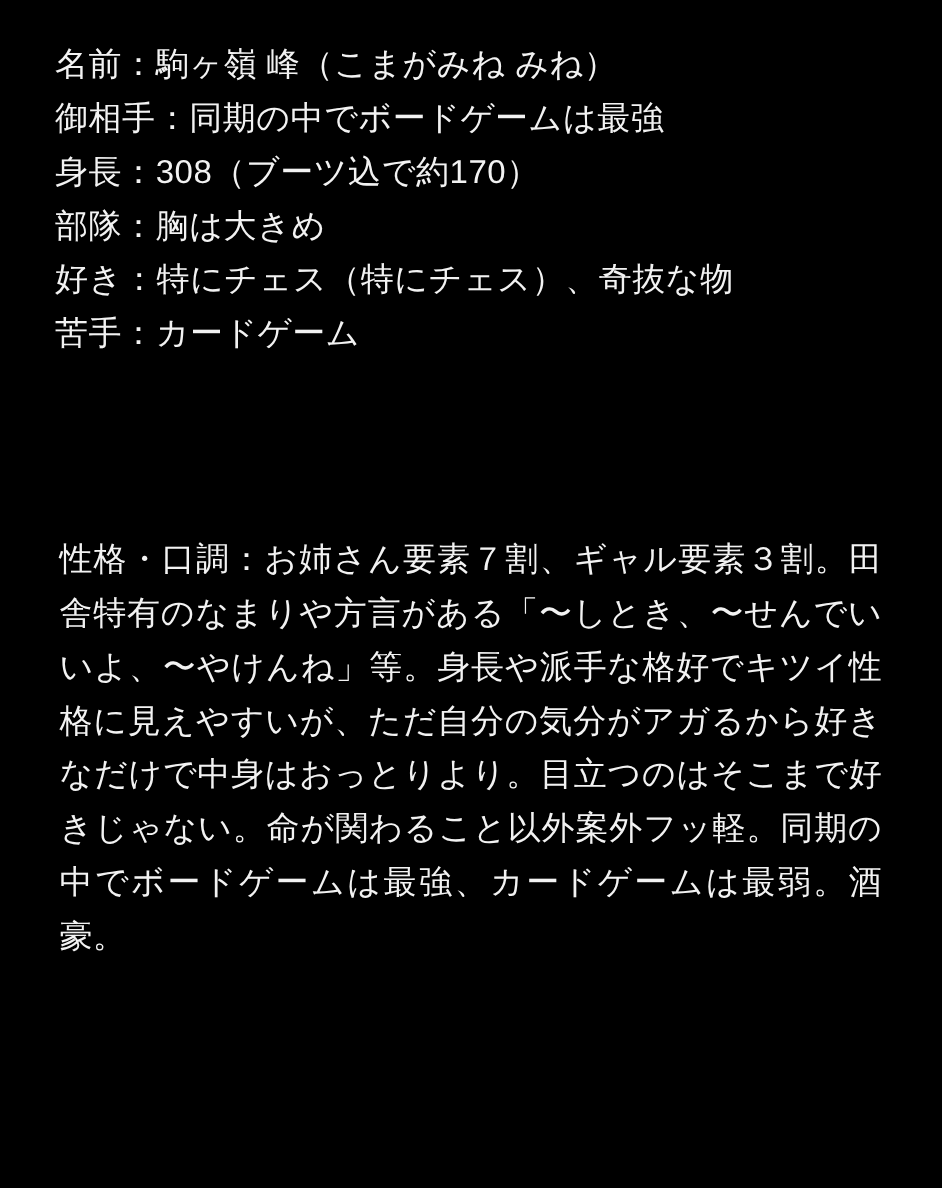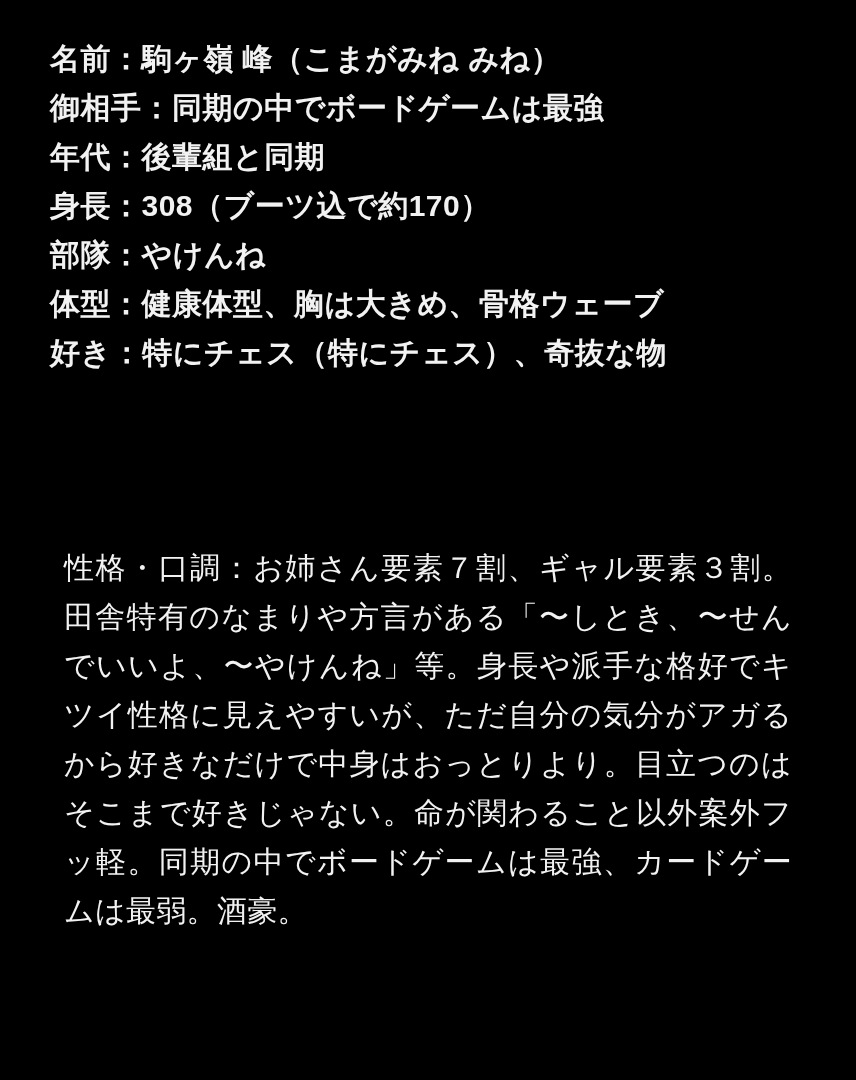--- a/index.html
+++ b/index.html
@@ -23,52 +23,51 @@
   }
   .profile-block {
     display: block;
   }
   .profile-line {
     font-size: 30px;
     line-height: 49px;
     letter-spacing: 0.5px;
     color: #f2f2f2;
     white-space: pre-wrap;
-    font-weight: 700;
+    font-weight: 400;
   }
   .spacer {
     height: 54px;
   }
   .description-block {
     font-size: 30px;
     line-height: 49px;
     letter-spacing: 0.3px;
     color: #f2f2f2;
     white-space: pre-wrap;
     text-align: justify;
     text-justify: inter-character;
     font-weight: 400;
   }
   .description-block p {
-    margin: 14px;
+    margin: 4px;
   }
 </style>
 </head>
 <body>
 
 <div class="page">
 
   <div class="profile-block">
     <div class="profile-line">名前：駒ヶ嶺 峰（こまがみね みね）</div>
     <div class="profile-line">御相手：同期の中でボードゲームは最強</div>
-    <div class="profile-line">年代：後輩組と同期</div>
     <div class="profile-line">身長：308（ブーツ込で約170）</div>
-    <div class="profile-line">部隊：やけんね</div>
-    <div class="profile-line">体型：健康体型、胸は大きめ、骨格ウェーブ</div>
+    <div class="profile-line">部隊：胸は大きめ</div>
     <div class="profile-line">好き：特にチェス（特にチェス）、奇抜な物</div>
+    <div class="profile-line">苦手：カードゲーム</div>
   </div>
 
   <div class="spacer"></div>
 
   <div class="description-block">
     <p>性格・口調：お姉さん要素７割、ギャル要素３割。田舎特有のなまりや方言がある「〜しとき、〜せんでいいよ、〜やけんね」等。身長や派手な格好でキツイ性格に見えやすいが、ただ自分の気分がアガるから好きなだけで中身はおっとりより。目立つのはそこまで好きじゃない。命が関わること以外案外フッ軽。同期の中でボードゲームは最強、カードゲームは最弱。酒豪。</p>
   </div>
 
 </div>
 

